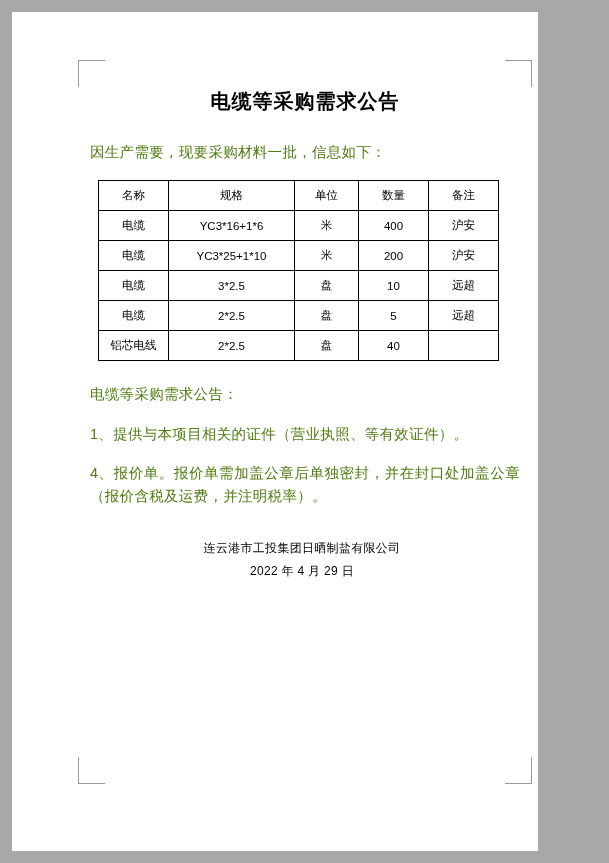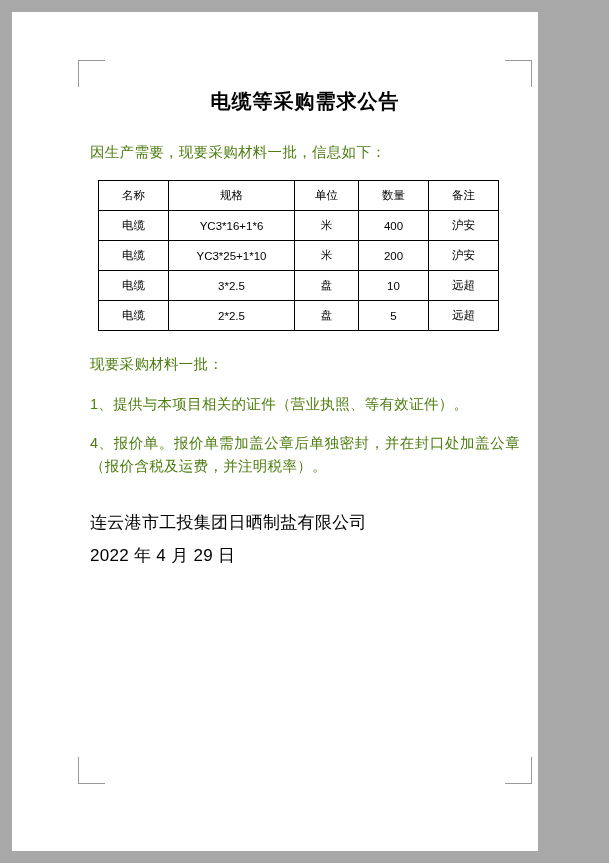--- a/index.html
+++ b/index.html
@@ -74,22 +74,22 @@
   }
   table.items th { font-weight: normal; text-align: center; }
   col.c-name { width: 70px; }
   col.c-spec { width: 126px; }
   col.c-unit { width: 64px; }
   col.c-qty  { width: 70px; }
   col.c-note { width: 70px; }
 
   .sign {
     margin-top: 30px;
-    text-align: left;
-    font-size: 17px;
+    text-align: center;
+    font-size: 12px;
     line-height: 1.9;
     color: #000;
     padding-right: 6px;
   }
   .sign div { letter-spacing: 0.3px; }
 </style>
 </head>
 <body>
 
 <div class="page">
@@ -143,24 +143,31 @@
           <td>10</td>
           <td>远超</td>
         </tr>
         <tr>
           <td>电缆</td>
           <td>2*2.5</td>
           <td>盘</td>
           <td>5</td>
           <td>远超</td>
         </tr>
+        <tr>
+          <td>铝芯电线</td>
+          <td>2*2.5</td>
+          <td>盘</td>
+          <td>40</td>
+          <td></td>
+        </tr>
       </tbody>
     </table>
 
-    <p class="para">现要采购材料一批：</p>
+    <p class="para">电缆等采购需求公告：</p>
     <p class="para">1、提供与本项目相关的证件（营业执照、等有效证件）。</p>
     <p class="para">4、报价单。报价单需加盖公章后单独密封，并在封口处加盖公章（报价含税及运费，并注明税率）。</p>
 
     <div class="sign">
       <div>连云港市工投集团日晒制盐有限公司</div>
       <div>2022 年 4 月 29 日</div>
     </div>
 
   </div>
 </div>

